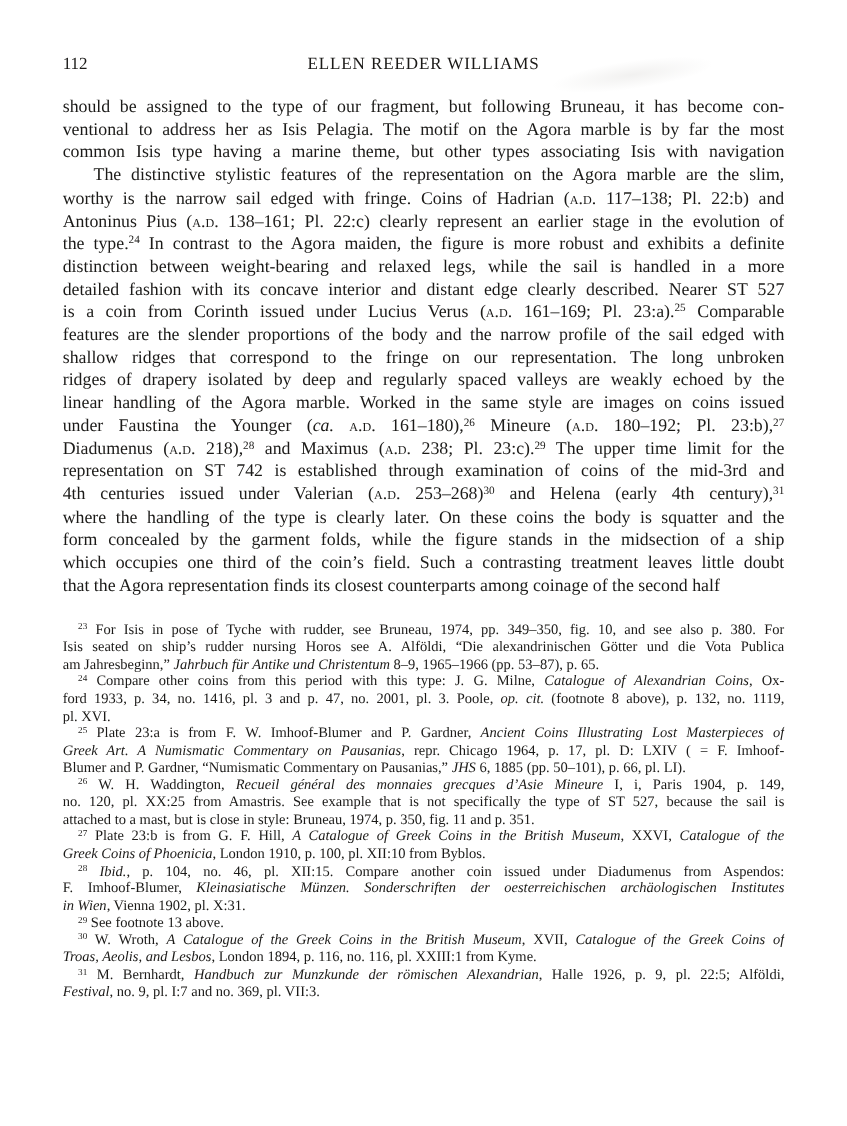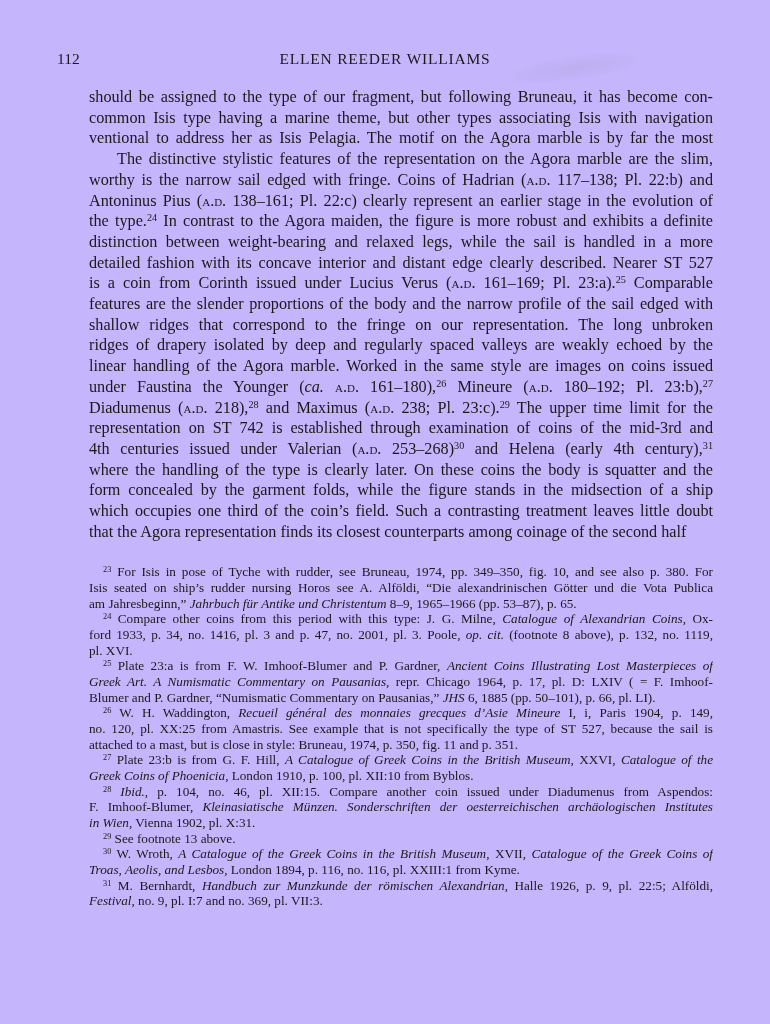--- a/index.html
+++ b/index.html
@@ -1,21 +1,21 @@
 <!DOCTYPE html>
 <html><head>
 <meta charset="utf-8">
 <style>
   html,body { margin:0; padding:0; background:#e8e6e1; }
   .page {
     position: relative;
     width: 770px;
     height: 1024px;
     margin: 0 auto;
-    background: #c4b5fd;
+    background: #ffffff;
     color: #1b1a18;
     box-sizing: border-box;
     padding: 50px 57px 0 57px;
     font-family: "Liberation Serif", "DejaVu Serif", serif;
     overflow: hidden;
   }
   .running-header {
     position: relative;
     height: 18px;
     font-size: 15.5px;
@@ -47,21 +47,20 @@
     margin-top: 22px;
     font-size: 13.2px;
   }
   .footnotes .line { line-height: 15.65px; }
   .line {
     text-align: justify;
     text-align-last: justify;
     text-justify: inter-word;
     white-space: normal;
     overflow: hidden;
-    margin-left: 32px;
   }
   .line.last {
     text-align-last: left;
   }
   .para.indent .line:first-child { text-indent: 28px; }
   .footnote .line:first-child { text-indent: 14px; }
   .i { font-style: italic; }
   .c { text-transform: lowercase; font-variant: small-caps; }
   .s {
     font-size: 0.63em;
@@ -76,22 +75,22 @@
 
 <div class="page">
   <div class="running-header">
     <span class="page-num">112</span>
     <span class="head-title">ELLEN REEDER WILLIAMS</span>
   </div>
   <div class="smudge"></div>
   <div class="body-text" id="body-container">
       <div class="para">
         <div class="line"><span>should be assigned to the type of our fragment, but following Bruneau, it has become con-</span></div>
+        <div class="line"><span>ventional to address her as Isis Pelagia. The motif on the Agora marble is by far the most</span></div>
         <div class="line"><span>common Isis type having a marine theme, but other types associating Isis with navigation</span></div>
-        <div class="line"><span>ventional to address her as Isis Pelagia. The motif on the Agora marble is by far the most</span></div>
       </div>
       <div class="para indent">
         <div class="line"><span>The distinctive stylistic features of the representation on the Agora marble are the slim,</span></div>
         <div class="line"><span>worthy is the narrow sail edged with fringe. Coins of Hadrian (</span><span class="c">A.D.</span><span> 117–138; Pl. 22:b) and</span></div>
         <div class="line"><span>Antoninus Pius (</span><span class="c">A.D.</span><span> 138–161; Pl. 22:c) clearly represent an earlier stage in the evolution of</span></div>
         <div class="line"><span>the type.</span><sup class="s">24</sup><span> In contrast to the Agora maiden, the figure is more robust and exhibits a definite</span></div>
         <div class="line"><span>distinction between weight-bearing and relaxed legs, while the sail is handled in a more</span></div>
         <div class="line"><span>detailed fashion with its concave interior and distant edge clearly described. Nearer ST 527</span></div>
         <div class="line"><span>is a coin from Corinth issued under Lucius Verus (</span><span class="c">A.D.</span><span> 161–169; Pl. 23:a).</span><sup class="s">25</sup><span> Comparable</span></div>
         <div class="line"><span>features are the slender proportions of the body and the narrow profile of the sail edged with</span></div>

